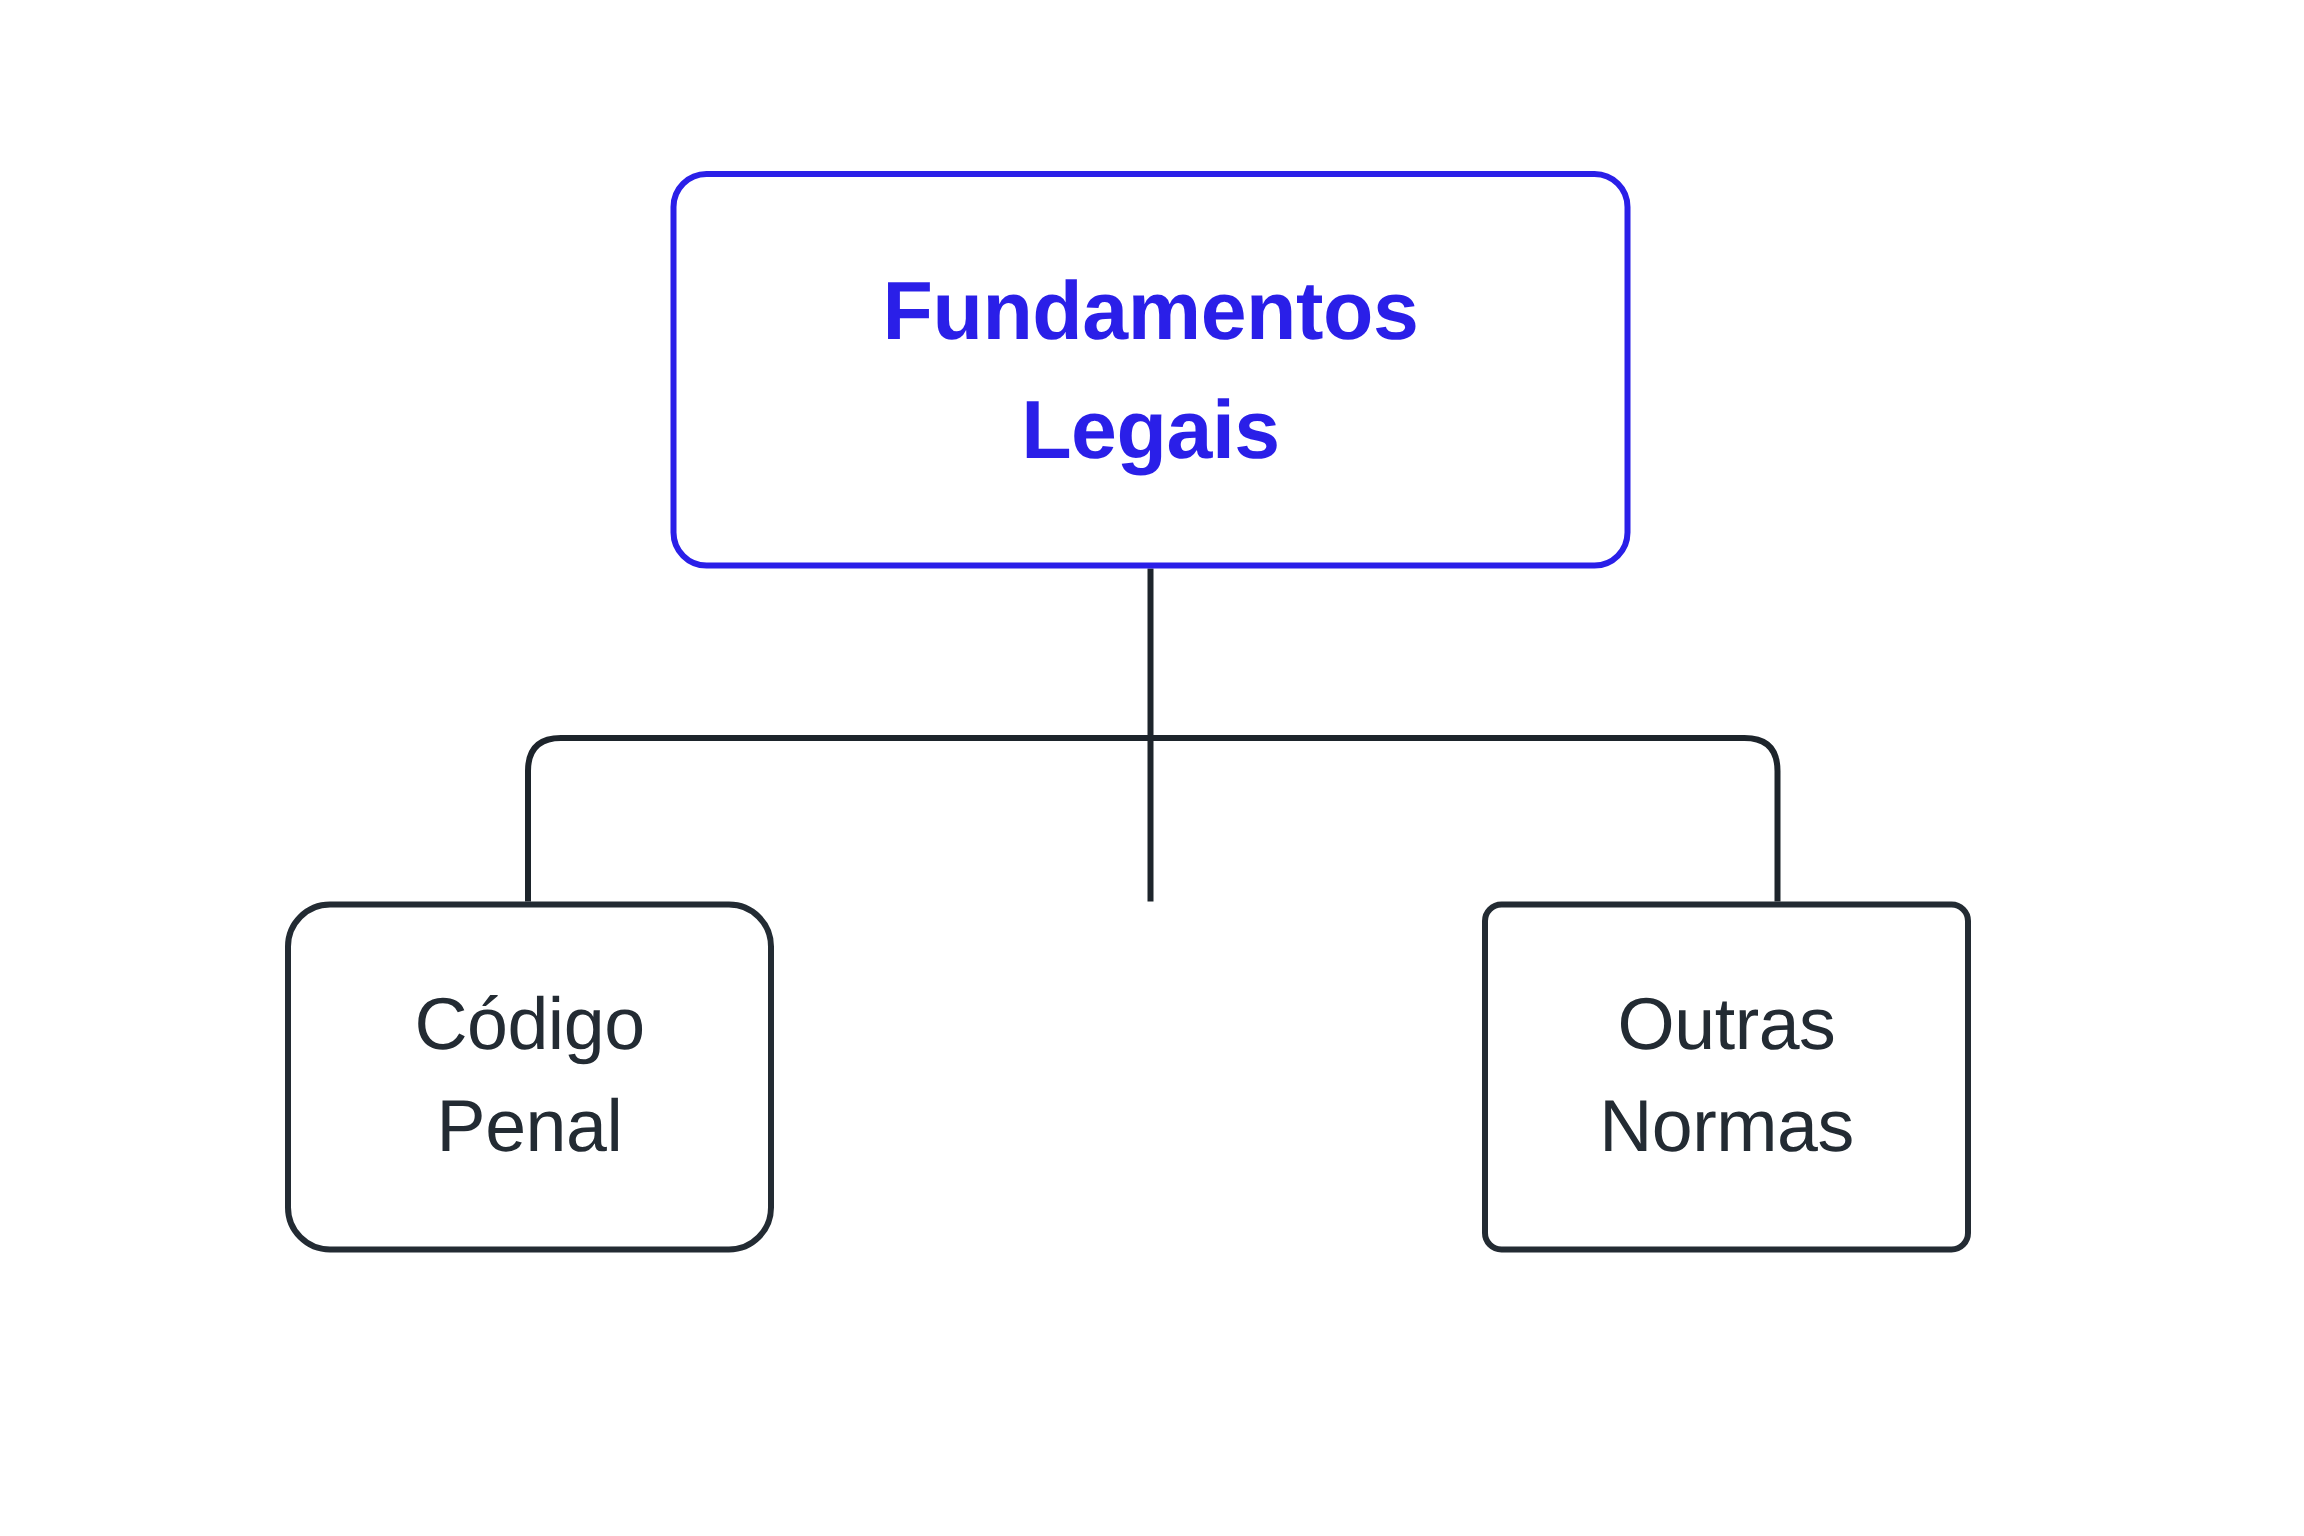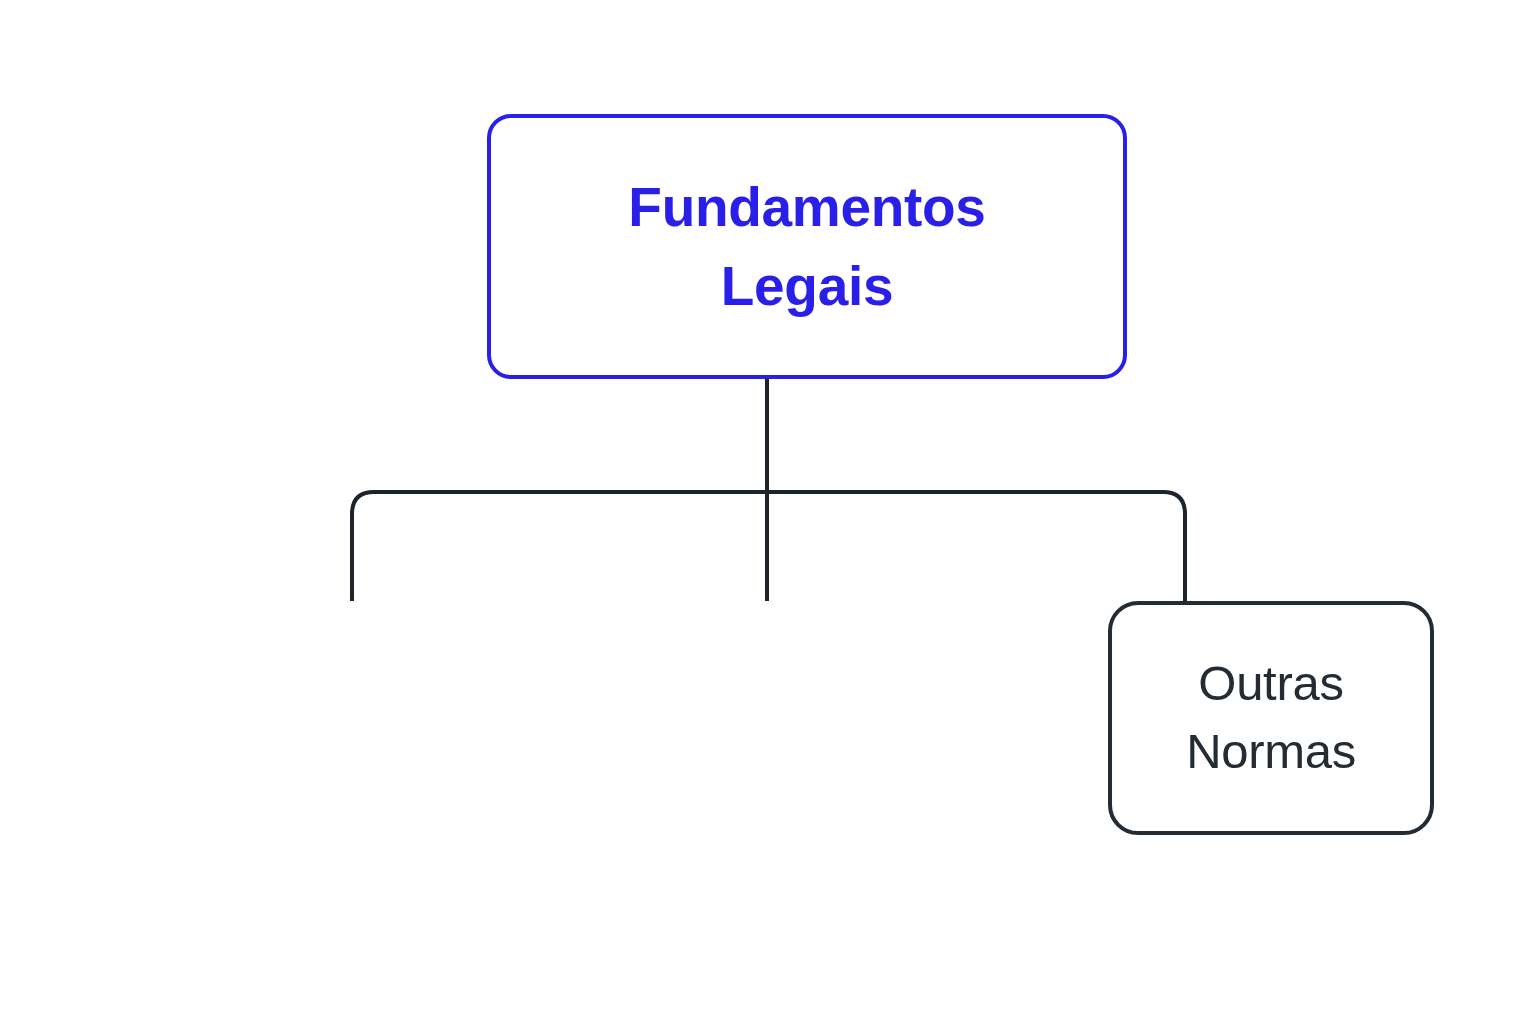--- a/index.html
+++ b/index.html
@@ -35,21 +35,20 @@
   
   .node {
     position: absolute;
     z-index: 2;
     box-sizing: border-box;
     background: #ffffff;
     display: flex;
     align-items: center;
     justify-content: center;
     text-align: center;
-    margin-left: 40px;
   }
 
   .node-label {
     display: block;
     white-space: pre-line;
     letter-spacing: -0.3px;
   }
 
   
   #node-root {
@@ -77,21 +76,21 @@
   }
   .node-child .node-label {
     color: #232b33;
     font-size: 49px;
     font-weight: 500;
     line-height: 1.38;
   }
 
   #node-child-0 { left: 190px; }
   #node-child-1 { left: 604px; }
-  #node-child-2 { left: 1068px; }
+  #node-child-2 { left: 988px; border-radius: 13px; }
 </style>
 </head>
 <body>
 
 <div id="diagram-canvas">
 
   <svg id="connector-layer" viewBox="0 0 1536 1024" width="1536" height="1024" xmlns="http://www.w3.org/2000/svg">
 
     <path id="edge-stem" d="M 767 379 L 767 492" fill="none" stroke="#1d242b" stroke-width="4" stroke-linecap="butt"></path>
 
@@ -100,20 +99,24 @@
     <path id="edge-bus-right" d="M 767 492 L 1163 492 Q 1185 492 1185 514 L 1185 601" fill="none" stroke="#1d242b" stroke-width="4" stroke-linejoin="round"></path>
 
     <path id="edge-center" d="M 767 492 L 767 601" fill="none" stroke="#1d242b" stroke-width="4" stroke-linecap="butt"></path>
   </svg>
 
   <div class="node" id="node-root">
     <span class="node-label">Fundamentos
 Legais</span>
   </div>
 
+  <div class="node node-child" id="node-child-0">
+    <span class="node-label">Código
+Penal</span>
+  </div>
 
 
   <div class="node node-child" id="node-child-2">
     <span class="node-label">Outras
 Normas</span>
   </div>
 
 </div>
 
 </body></html>

